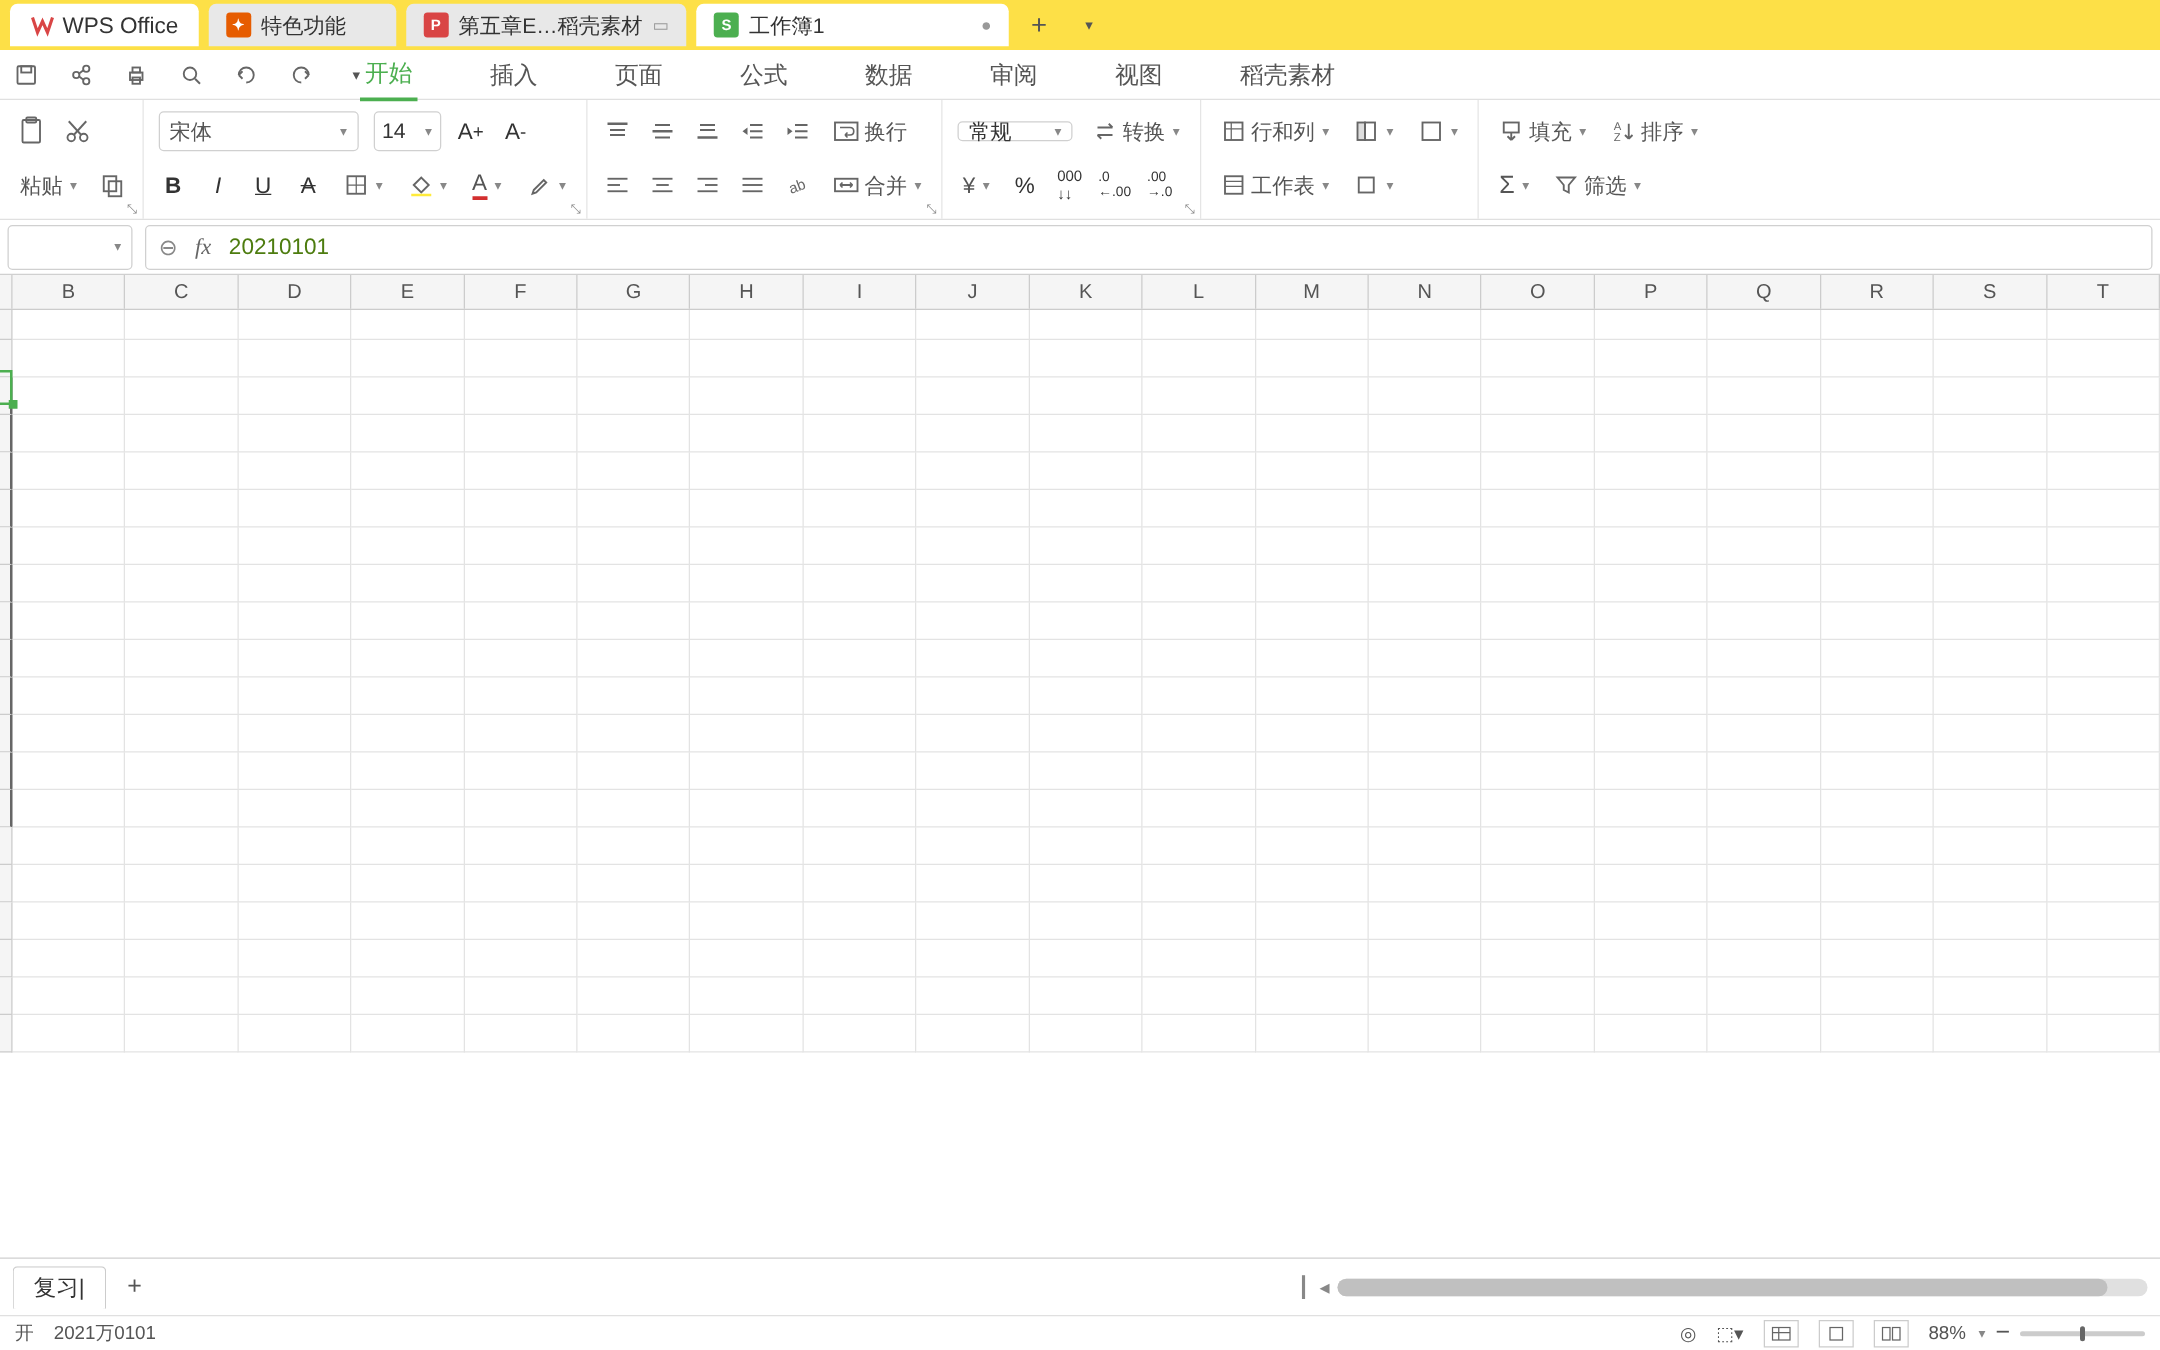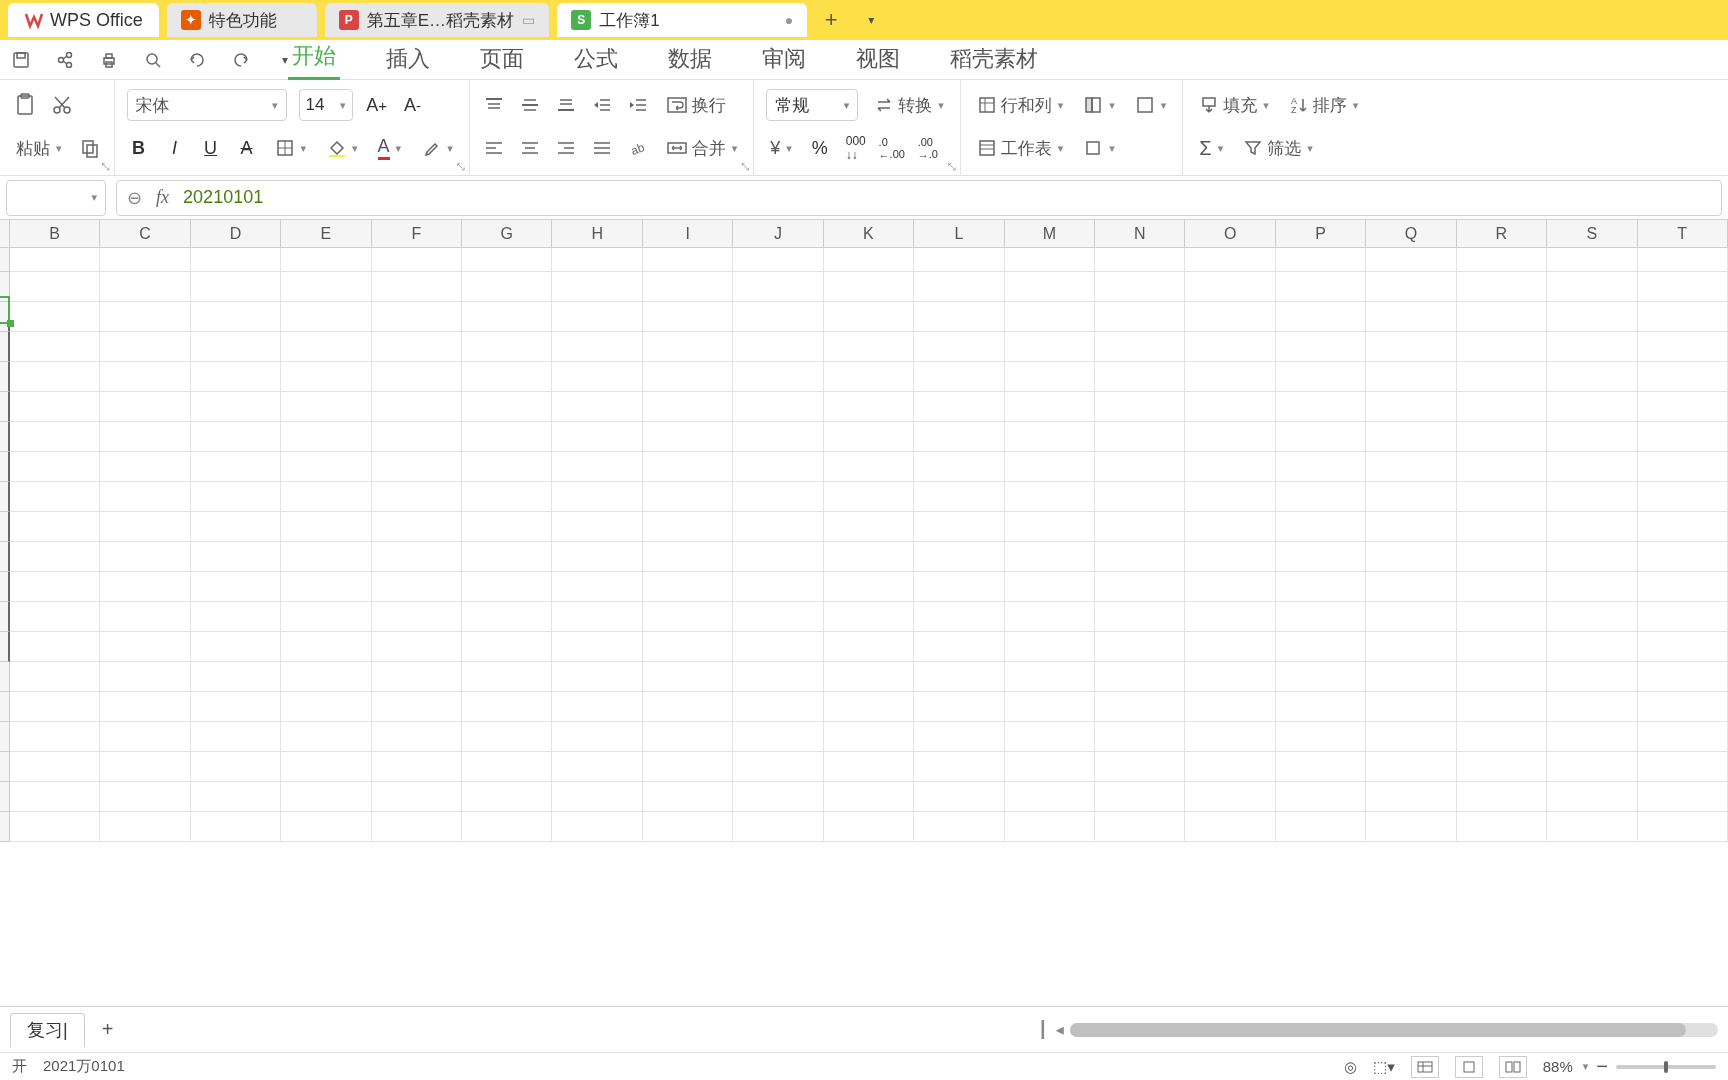--- a/index.html
+++ b/index.html
@@ -16,35 +16,35 @@
 .tab-icon.orange { background:#e65c00; }
 .tab-icon.green { background:#4caf50; }
 .tab-close { margin-left:auto; color:#999; font-size:14px; }
 .newtab { width:32px; height:32px; display:flex; align-items:center; justify-content:center; font-size:22px; color:#555; }
 
 
 .qa { height:40px; display:flex; align-items:center; gap:18px; padding:0 8px; border-bottom:1px solid #e0e0e0; }
 .qa-btn { width:26px; height:26px; display:flex; align-items:center; justify-content:center; color:#555; }
 
 
-.menubar { height:40px; display:flex; align-items:flex-end; gap:42px; padding:0 8px; margin-top:-40px; margin-left:280px; font-size:22px; color:#555; }
+.menubar { height:40px; display:flex; align-items:center; gap:54px; padding:0 8px; margin-top:-40px; margin-left:280px; font-size:19px; color:#555; }
 .menu-item { padding:6px 4px; cursor:pointer; }
 .menu-item.active { color:#4caf50; border-bottom:3px solid #4caf50; font-weight:500; }
 
 
 .ribbon { height:96px; display:flex; border-bottom:1px solid #e0e0e0; }
 .ribbon-group { border-right:1px solid #e5e5e5; padding:6px 12px; display:flex; flex-direction:column; gap:5px; position:relative; }
 .ribbon-row { display:flex; align-items:center; gap:12px; height:38px; }
 .expand-arrow { position:absolute; bottom:2px; right:4px; font-size:10px; color:#888; }
 .btn-lg { display:flex; flex-direction:column; align-items:center; gap:2px; font-size:13px; color:#555; }
 .btn { display:flex; align-items:center; gap:4px; font-size:17px; color:#555; padding:2px 4px; }
 .font-select { width:160px; height:32px; border:1px solid #d0d0d0; border-radius:4px; padding:0 8px; display:flex; align-items:center; font-size:17px; color:#555; }
 .size-select { width:54px; height:32px; border:1px solid #d0d0d0; border-radius:4px; padding:0 6px; display:flex; align-items:center; font-size:17px; }
 .icon-sq { width:24px; height:24px; display:flex; align-items:center; justify-content:center; }
-.number-select { width:92px; height:32px; border:1px solid #d0d0d0; border-radius:4px; padding:0 8px; display:flex; align-items:center; font-size:17px; }
+.number-select { width:92px; height:16px; border:1px solid #d0d0d0; border-radius:4px; padding:0 8px; display:flex; align-items:center; font-size:17px; }
 .chev { font-size:11px; color:#888; margin-left:2px; }
 
 
 .fbar-row { height:44px; display:flex; align-items:center; padding:4px 6px; gap:10px; border-bottom:1px solid #d0d0d0; }
 .namebox { width:100px; height:36px; border:1px solid #d0d0d0; border-radius:4px; display:flex; align-items:center; padding:0 8px; font-size:17px; }
 .fx-wrap { flex:1; height:36px; border:1px solid #d0d0d0; border-radius:4px; display:flex; align-items:center; padding:0 10px; gap:14px; font-size:18px; color:#444; }
 .fx-label { font-style:italic; font-family:Georgia,serif; color:#666; }
 
 
 .grid-wrap { position:relative; height:calc(100% - 40px - 40px - 96px - 44px - 46px - 28px); overflow:hidden; }

